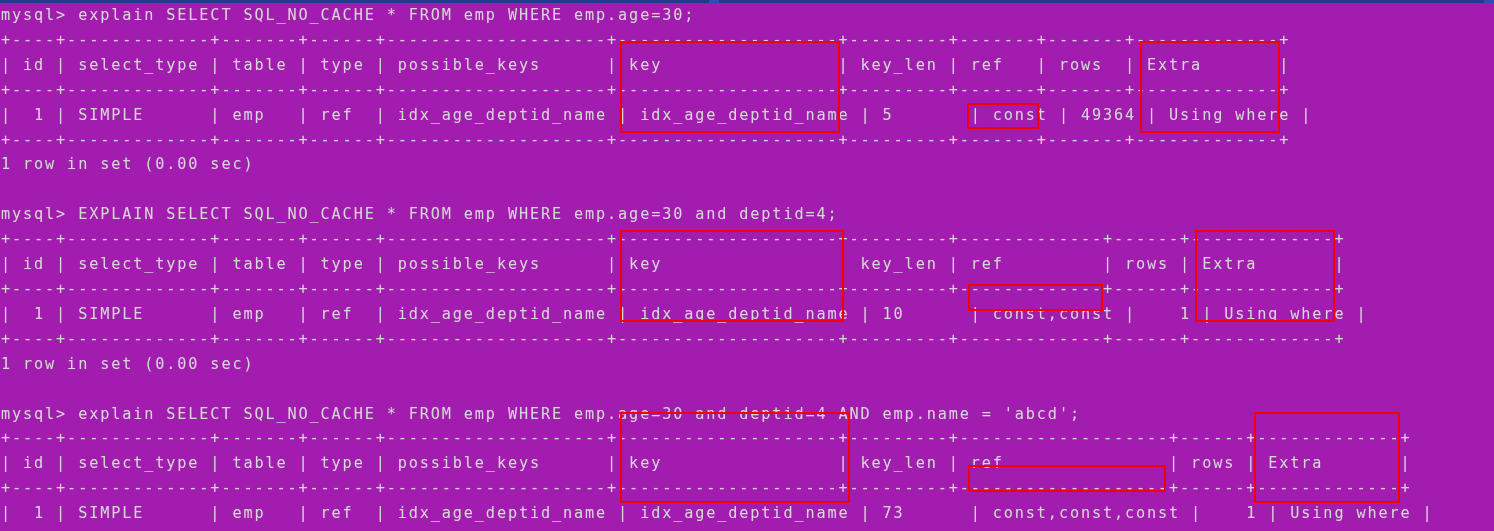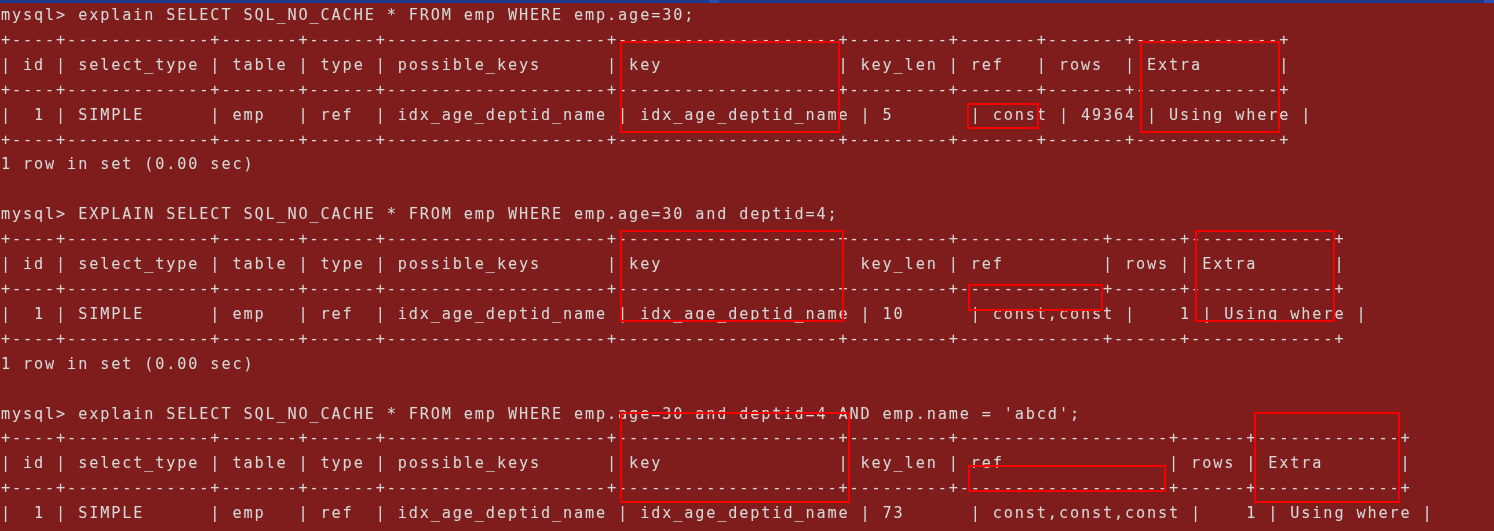--- a/index.html
+++ b/index.html
@@ -29,21 +29,21 @@
   }
   #nub-center { left: 709px; }
   #nub-right  { left: 1484px; width: 10px; }
 
   #term {
     position: absolute;
     left: 0;
     top: 3px;
     width: 1494px;
     height: 528px;
-    background: #7f1d1d;
+    background: #a21caf;
   }
   pre.console {
     margin: 0;
     padding: 0 0 0 1px;
     color: #d6d6d6;
     font-family: "DejaVu Sans Mono", "Liberation Mono", monospace;
     font-size: 15.2px;
     line-height: 24.9px;
     letter-spacing: 0.18px;
     white-space: pre;

